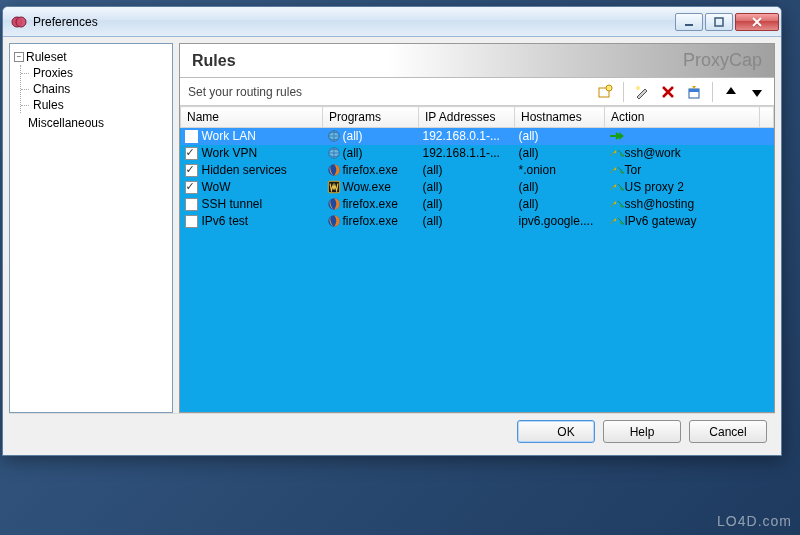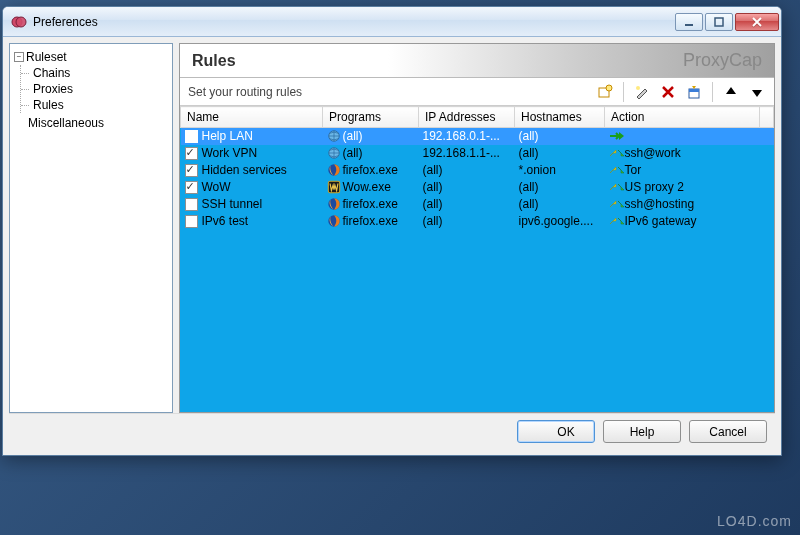--- a/index.html
+++ b/index.html
@@ -92,22 +92,22 @@
   <div class="client">
     <div class="main-area">
       <div class="tree-panel">
         <ul class="tree-root" id="tree-root">
             <li>
               <div class="tree-parent">
                 <span class="toggle">−</span>
                 <span>Ruleset</span>
               </div>
               <ul class="tree-children">
+                <li>Proxies</li>
                 <li>Chains</li>
-                <li>Proxies</li>
                 <li>Rules</li>
               </ul>
             </li>
             <li>
               <div class="tree-parent">
                 <span style="width: 12px; display: inline-block;"></span>
                 <span>Miscellaneous</span>
               </div>
             </li>
           </ul>
@@ -172,21 +172,21 @@
                   <th>Name</th>
                   <th>Programs</th>
                   <th>IP Addresses</th>
                   <th>Hostnames</th>
                   <th>Action</th>
                   <th></th>
                 </tr>
               </thead>
             <tbody id="grid-body">
                 <tr class="selected">
-                  <td><span class="chk on"></span><span>Help LAN</span></td>
+                  <td><span class="chk on"></span><span>Work LAN</span></td>
                   <td><span class="prog-icon"><svg viewBox="0 0 16 16" width="14" height="14">
                         <circle cx="8" cy="8" r="6" fill="#6bb7e6" stroke="#2a6aa0"></circle>
                         <path d="M2 8 H14 M8 2 V14 M3 5 Q8 2 13 5 M3 11 Q8 14 13 11" stroke="#2a6aa0" stroke-width="0.8" fill="none"></path>
                       </svg></span><span>(all)</span></td>
                   <td>192.168.0.1-...</td>
                   <td>(all)</td>
                   <td><span class="act-icon"><svg viewBox="0 0 16 12" width="16" height="12">
                         <path d="M1 6 H10 M10 6 L7 3 M10 6 L7 9" stroke="#1a9e1a" stroke-width="2" fill="none"></path>
                         <path d="M10 2 L15 6 L10 10 Z" fill="#1a9e1a"></path>
                       </svg></span><span></span></td>

